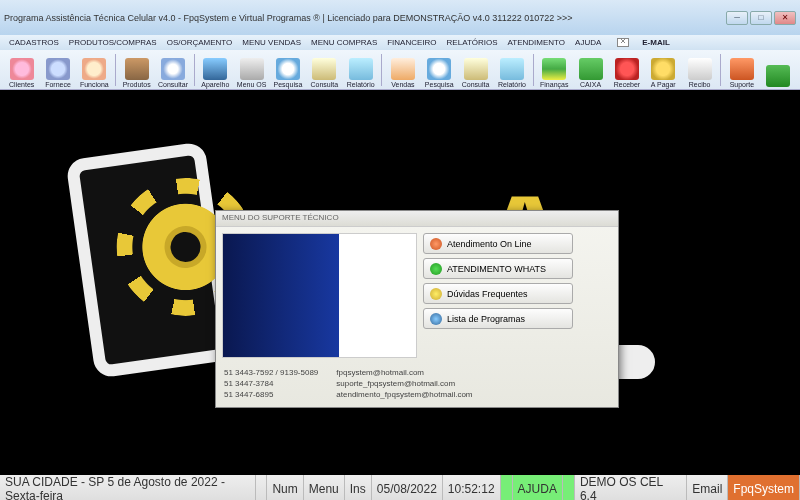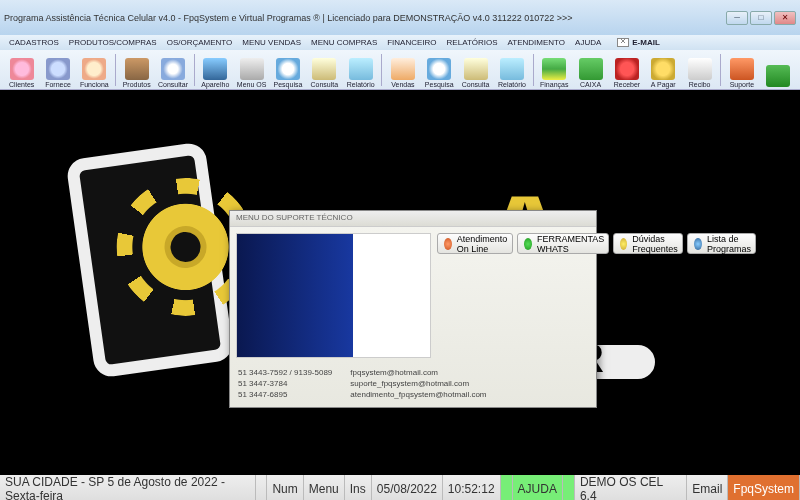--- a/index.html
+++ b/index.html
@@ -7,21 +7,21 @@
 
 
 .titlebar { height: 35px; background: linear-gradient(#dae9f7,#b8d4ee); display: flex; align-items: center; padding: 0 4px; font-size: 9px; color: #333; }
 .titlebar .spacer { flex: 1; }
 .win-btn { width: 22px; height: 14px; background: linear-gradient(#e8f0f8,#c0d8ee); border: 1px solid #8aa; margin-left: 2px; display: flex; align-items: center; justify-content: center; font-size: 8px; color: #456; border-radius: 2px; }
 .win-close { background: linear-gradient(#f0c0c0,#e08888); color: #600; }
 
 
 .menubar { height: 15px; background: linear-gradient(#e8f2fb,#d0e2f2); display: flex; align-items: center; font-size: 8px; color: #223; padding-left: 4px; }
 .menubar span { padding: 0 5px; }
-.menubar .email { display: flex; align-items: center; gap: 3px; margin-left: 6px; }
+.menubar .email { display: flex; align-items: center; gap: 13px; margin-left: 6px; }
 .email-ico { width: 12px; height: 9px; background: #fff; border: 1px solid #888; position: relative; }
 .email-ico::after { content:""; position:absolute; top:0; left:0; right:0; height:4px; background: linear-gradient(135deg,transparent 45%,#888 45%,#888 55%,transparent 55%),linear-gradient(-135deg,transparent 45%,#888 45%,#888 55%,transparent 55%); }
 
 
 .toolbar { height: 40px; background: linear-gradient(#f0f6fc,#dce8f4); display: flex; align-items: center; padding: 2px 4px; gap: 1px; border-bottom: 1px solid #aac; }
 .tbtn { display: flex; flex-direction: column; align-items: center; justify-content: flex-end; width: 38px; height: 36px; font-size: 7px; color: #223; cursor: pointer; }
 .tbtn .ico { width: 24px; height: 22px; border-radius: 3px; margin-bottom: 1px; }
 .sep { width: 1px; height: 32px; background: #aac; margin: 0 2px; }
 
 
@@ -54,27 +54,27 @@
 .gear::before { content:""; position:absolute; inset:-14px; background:
  conic-gradient(#e8c838 0 20deg,transparent 20deg 45deg,#e8c838 45deg 65deg,transparent 65deg 90deg,#e8c838 90deg 110deg,transparent 110deg 135deg,#e8c838 135deg 155deg,transparent 155deg 180deg,#e8c838 180deg 200deg,transparent 200deg 225deg,#e8c838 225deg 245deg,transparent 245deg 270deg,#e8c838 270deg 290deg,transparent 290deg 315deg,#e8c838 315deg 335deg,transparent 335deg 360deg);
  border-radius:50%; -webkit-mask: radial-gradient(circle,transparent 54%,#000 55%);}
 .gear::after { content:""; position:absolute; inset:34px; background:#111; border-radius:50%; border:6px solid #c8a828;}
 .bigA { font-size: 180px; font-weight: 900; color: #e8c838; -webkit-text-stroke: 6px #000; margin-left: 240px; margin-top: -10px; font-family: Arial Black, sans-serif; text-shadow: 4px 4px 0 #222; }
 .bigR { position: absolute; left: 540px; top: 250px; }
 .pill { width: 120px; height: 44px; background: #eee; border: 5px solid #000; border-radius: 22px; }
 .rletter { position:absolute; left: 35px; top:-4px; font-size: 40px; font-weight: 900; color:#000;}
 
 
-.dialog { position: absolute; left: 229px; top: 120px; width: 368px; background: linear-gradient(#f5f5f0,#e8e8e0); border: 1px solid #888; box-shadow: 2px 2px 8px rgba(0,0,0,.5); }
+.dialog { position: absolute; left: 215px; top: 120px; width: 404px; background: linear-gradient(#f5f5f0,#e8e8e0); border: 1px solid #888; box-shadow: 2px 2px 8px rgba(0,0,0,.5); }
 .dlg-title { height: 16px; background: linear-gradient(#eee,#dcdcd5); font-size: 8px; color: #666; padding: 2px 6px; border-bottom: 1px solid #ccc; }
 .dlg-body { padding: 6px; display: flex; gap: 6px; }
 .brand { width: 195px; height: 125px; background: linear-gradient(90deg,#0a1850,#1838a0 60%,#fff 60%,#fff); position: relative; border: 1px solid #ccc; }
 .brand .fpq { position:absolute; left:30px; top:26px; font-family: 'Brush Script MT', cursive; font-size: 34px; color:#c01818; font-style:italic; font-weight:bold;}
 .brand .sys { position:absolute; left:16px; top:56px; font-size: 30px; color:#fff; font-family: Arial; }
-.dlg-right { width: 150px; display: flex; flex-direction: row; gap: 4px; }
+.dlg-right { width: 150px; display: flex; flex-direction: column; gap: 4px; }
 .dbtn { height: 21px; background: linear-gradient(#fdfdfd,#e4e4e0); border: 1px solid #aaa; border-radius: 3px; font-size: 9px; display: flex; align-items: center; padding-left: 6px; gap: 5px; cursor: pointer; }
 .dbtn .mini { width: 12px; height: 12px; border-radius: 50%; }
 .m-user{background:radial-gradient(circle,#f96,#c52);}
 .m-whats{background:radial-gradient(circle,#5d5,#292);}
 .m-faq{background:radial-gradient(circle,#fe6,#ca3);}
 .m-list{background:radial-gradient(circle,#8cf,#369);}
 .m-site{background:radial-gradient(circle,#ddd,#888);}
 .m-exit{background:radial-gradient(circle,#8cf,#06c);}
 .dlg-foot { padding: 4px 8px 8px; display: flex; justify-content: space-between; font-size: 8px; color: #444; }
 .contacts { display: grid; grid-template-columns: auto auto; gap: 2px 18px; }
@@ -222,21 +222,21 @@
     <div class="dlg-body">
       <div class="brand">
       </div>
       <div class="dlg-right">
         <div class="dbtn">
             <span class="mini m-user"></span>
             <span>Atendimento On Line</span>
           </div>
         <div class="dbtn">
             <span class="mini m-whats"></span>
-            <span>FERRAMENTAS WHATS</span>
+            <span>ATENDIMENTO WHATS</span>
           </div>
         <div class="dbtn">
             <span class="mini m-faq"></span>
             <span>Dúvidas Frequentes</span>
           </div>
         <div class="dbtn">
             <span class="mini m-list"></span>
             <span>Lista de Programas</span>
           </div>
       </div>

